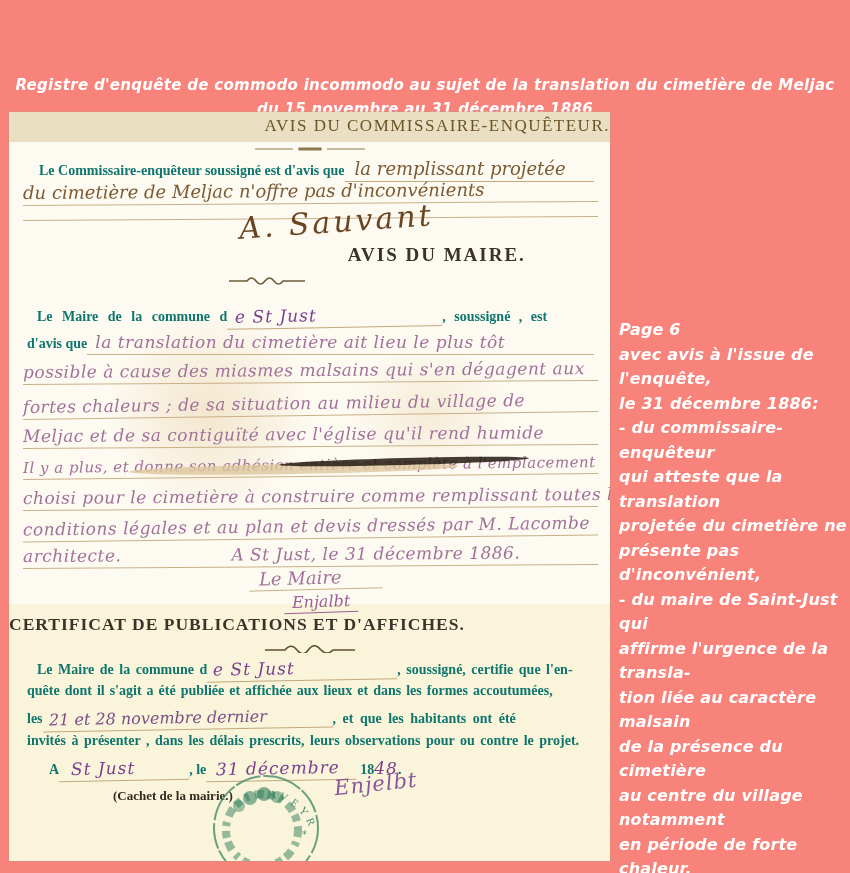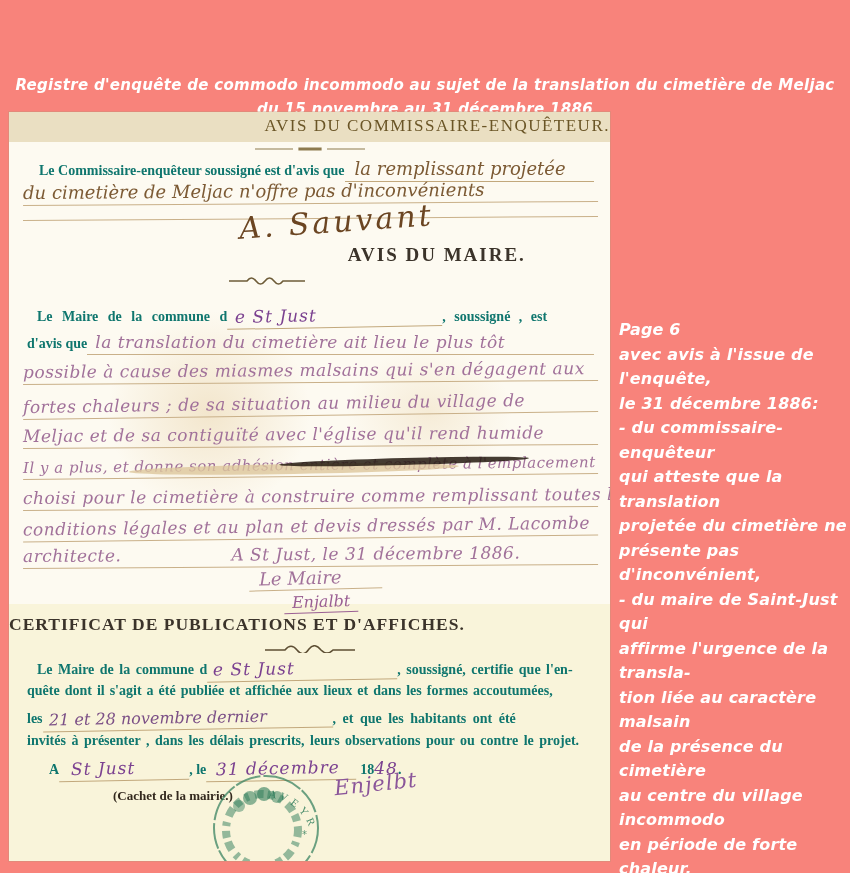--- a/index.html
+++ b/index.html
@@ -258,16 +258,16 @@
   <div>avec avis à l'issue de l'enquête,</div>
   <div>le 31 décembre 1886:</div>
   <div>- du commissaire-enquêteur</div>
   <div>qui atteste que la translation</div>
   <div>projetée du cimetière ne</div>
   <div>présente pas d'inconvénient,</div>
   <div>- du maire de Saint-Just qui</div>
   <div>affirme l'urgence de la transla-</div>
   <div>tion liée au caractère malsain</div>
   <div>de la présence du cimetière</div>
-  <div>au centre du village incommodo</div>
+  <div>au centre du village notamment</div>
   <div>en période de forte chaleur.</div>
 
 </div>
 
 </body></html>

